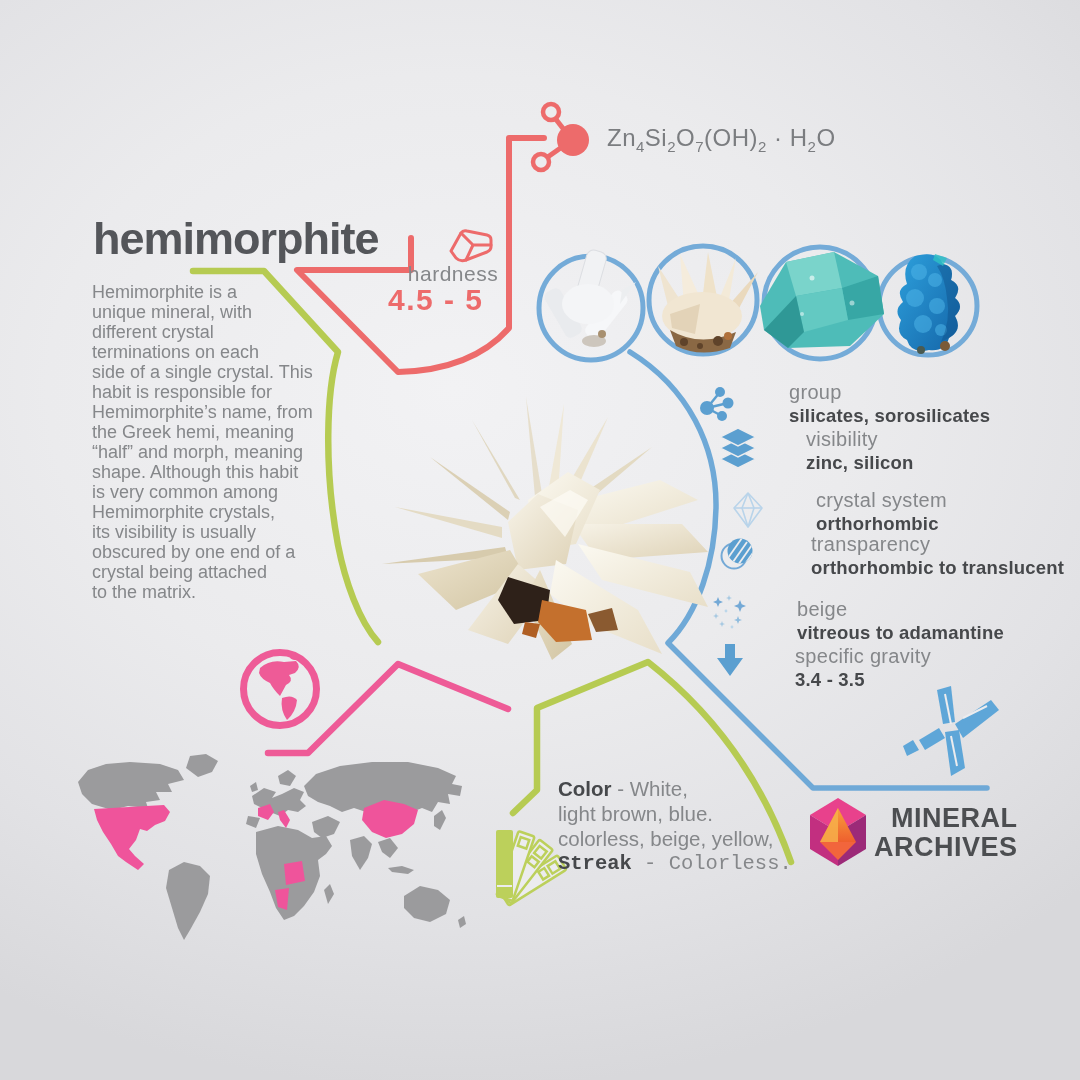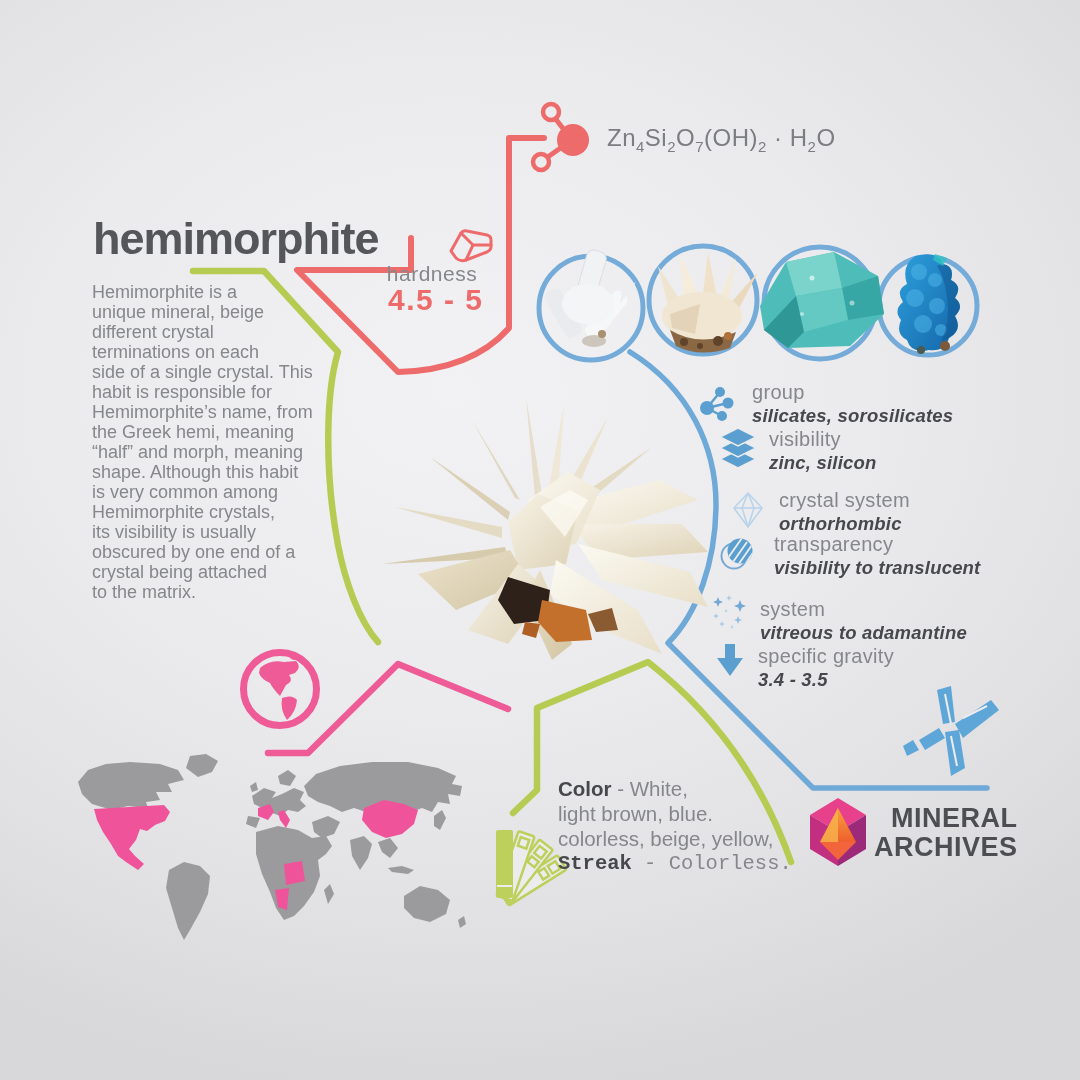--- a/index.html
+++ b/index.html
@@ -7,23 +7,23 @@
     background:radial-gradient(ellipse 900px 700px at 42% 36%, #f2f2f4 0%, #ebebed 45%, #e2e2e5 75%, #d8d8db 100%);
     font-family:"Liberation Sans", sans-serif;}
   .abs{position:absolute;}
   .title{font-size:45px;font-weight:bold;letter-spacing:-1px;color:#54565a;}
   .desc{font-size:18px;line-height:20px;color:#85878a;}
   .desc div{white-space:nowrap;}
   .formula{font-size:24px;color:#7b7d80;letter-spacing:.5px;}
   .formula sub{font-size:15px;}
   .hard-label{font-size:21px;color:#85878a;text-align:center;letter-spacing:.5px;}
   .hard-value{font-size:30px;font-weight:bold;color:#ed6b6b;text-align:left;letter-spacing:1.5px;}
-  .prop{position:absolute;}
+  .prop{position:absolute;margin-left:37px;}
   .prop .lbl{font-size:20px;color:#85878a;letter-spacing:.3px;}
-  .prop .val{font-size:18.5px;font-weight:bold;font-style:italic;color:#46484b;margin-top:1px;letter-spacing:.2px;}
+  .prop .val{font-size:18.5px;font-weight:bold;color:#46484b;margin-top:1px;letter-spacing:.2px;}
   .phys{font-size:20.5px;line-height:25px;color:#85878a;}
   .phys .b{font-weight:bold;color:#46484b;}
   .phys .row2{font-family:Liberation Mono, monospace;}
   .brand{font-size:27px;line-height:29px;font-weight:bold;color:#4c4e51;letter-spacing:.5px;text-align:right;}
 </style>
 </head>
 <body>
 
 <div class="canvas">
 
@@ -38,21 +38,21 @@
       <circle cx="703" cy="300" r="54" stroke="#74abd8" stroke-width="5"></circle>
       <circle cx="820" cy="303" r="56" stroke="#74abd8" stroke-width="5"></circle>
       <circle cx="928" cy="306" r="49" stroke="#74abd8" stroke-width="5"></circle>
     </g>
   </svg>
 
   <div class="abs title" style="left:93px;top:213px">hemimorphite</div>
   <div class="abs desc" style="left:92px;top:282px">
 
   <div>Hemimorphite is a</div>
-      <div>unique mineral, beige</div>
+      <div>unique mineral, with</div>
       <div>different crystal</div>
       <div>terminations on each</div>
       <div>side of a single crystal. This</div>
       <div>habit is responsible for</div>
       <div>Hemimorphite’s name, from</div>
       <div>the Greek hemi, meaning</div>
       <div>“half” and morph, meaning</div>
       <div>shape. Although this habit</div>
       <div>is very common among</div>
       <div>Hemimorphite crystals,</div>
@@ -70,21 +70,21 @@
     <circle cx="49" cy="40" r="16" fill="#ed6b6b"></circle>
   </svg>
   <div class="abs formula" style="left:607px;top:124px"><span>Zn</span><sub>4</sub><span>Si</span><sub>2</sub><span>O</span><sub>7</sub><span>(OH)</span><sub>2</sub><span> · H</span><sub>2</sub><span>O</span></div>
 
   <svg class="abs" style="left:446px;top:224px" width="52" height="42">
     <g fill="none" stroke="#ed6b6b" stroke-width="3" stroke-linejoin="round" stroke-linecap="round">
       <path d="M5,27 L15,9 Q17,6 21,7 L41,11 Q45,12 45,16 L45,23 Q45,26 41,28 L20,36 Q14,38 10,34 Z"></path>
       <path d="M15,9 L27,21 L45,21 M27,21 L20,36"></path>
     </g>
   </svg>
-  <div class="abs hard-label" style="left:375px;top:262px;width:114px">hardness</div>
+  <div class="abs hard-label" style="left:396px;top:262px;width:114px">hardness</div>
   <div class="abs hard-value" style="left:388px;top:283px;width:130px">4.5 - 5</div>
 
   <svg class="abs" style="left:536px;top:246px" width="110" height="120">
     <g transform="rotate(16 54 34)">
         <rect x="44" y="4" width="20" height="62" rx="7" fill="#f1f2f4" stroke="#dcdee2" stroke-width="1"></rect>
       </g>
     <g transform="rotate(-30 30 70)">
         <rect x="20" y="40" width="18" height="52" rx="6" fill="#e9ebee"></rect>
       </g>
     <g transform="rotate(38 70 72)">
@@ -229,39 +229,39 @@
     <circle cx="20" cy="15" r="12.5" fill="#5b9fd0"></circle>
     <g clip-path="url(#lensclip)" stroke="#ecedef" stroke-width="1.8">
       <line x1="8" y1="22" x2="22" y2="2"></line>
         <line x1="13" y1="26" x2="27" y2="6"></line>
       <line x1="18" y1="29" x2="32" y2="9"></line>
         <line x1="23" y1="31" x2="35" y2="14"></line>
     </g>
   </svg>
   <div class="prop" style="left:774px;top:533px">
     <div class="lbl">transparency</div>
-    <div class="val">visibility to translucent</div>
+    <div class="val">orthorhombic to translucent</div>
   </div>
 
   <svg class="abs" style="left:710px;top:594px" width="42" height="42">
     <g fill="#74a9d6">
       <path d="M8,3 L9.4,6.6 L13,8 L9.4,9.4 L8,13 L6.6,9.4 L3,8 L6.6,6.6 Z"></path>
       <path d="M30,6 L31.7,10.3 L36,12 L31.7,13.7 L30,18 L28.3,13.7 L24,12 L28.3,10.3 Z"></path>
       <path d="M28,22 L29.1,24.9 L32,26 L29.1,27.1 L28,30 L26.9,27.1 L24,26 L26.9,24.9 Z" fill="#8fbcde"></path>
     </g>
     <g fill="#a5c8e2">
       <path d="M19,1 L19.8,3.2 L22,4 L19.8,4.8 L19,7 L18.2,4.8 L16,4 L18.2,3.2 Z"></path>
       <path d="M6,19 L6.8,21.2 L9,22 L6.8,22.8 L6,25 L5.2,22.8 L3,22 L5.2,21.2 Z"></path>
       <path d="M12,27 L12.8,29.2 L15,30 L12.8,30.8 L12,33 L11.2,30.8 L9,30 L11.2,29.2 Z"></path>
     </g>
     <circle cx="16" cy="17" r="1.4" fill="#bcd7ea"></circle>
       <circle cx="22" cy="33" r="1.4" fill="#bcd7ea"></circle>
   </svg>
   <div class="prop" style="left:760px;top:598px">
-    <div class="lbl">system</div>
+    <div class="lbl">beige</div>
     <div class="val">vitreous to adamantine</div>
   </div>
 
   <svg class="abs" style="left:717px;top:644px" width="28" height="36">
     <path d="M8,0 L18,0 L18,14 L26,14 L13,32 L0,14 L8,14 Z" fill="#5b9fd0"></path>
   </svg>
   <div class="prop" style="left:758px;top:645px">
     <div class="lbl">specific gravity</div>
     <div class="val">3.4 - 3.5</div>
   </div>

